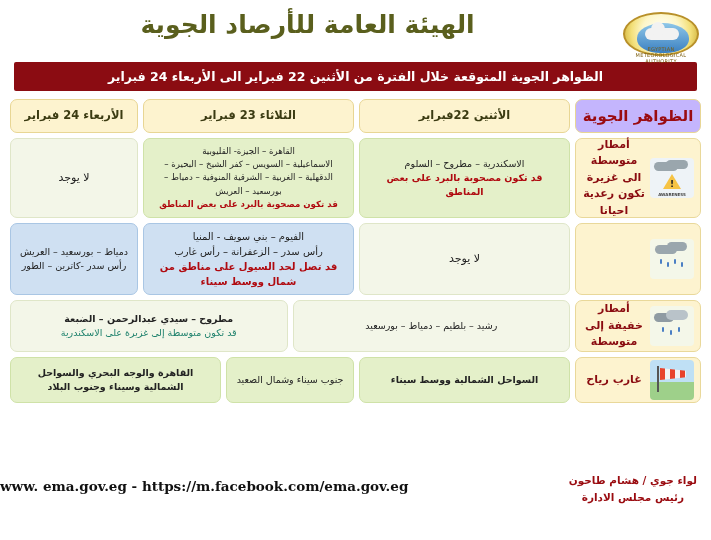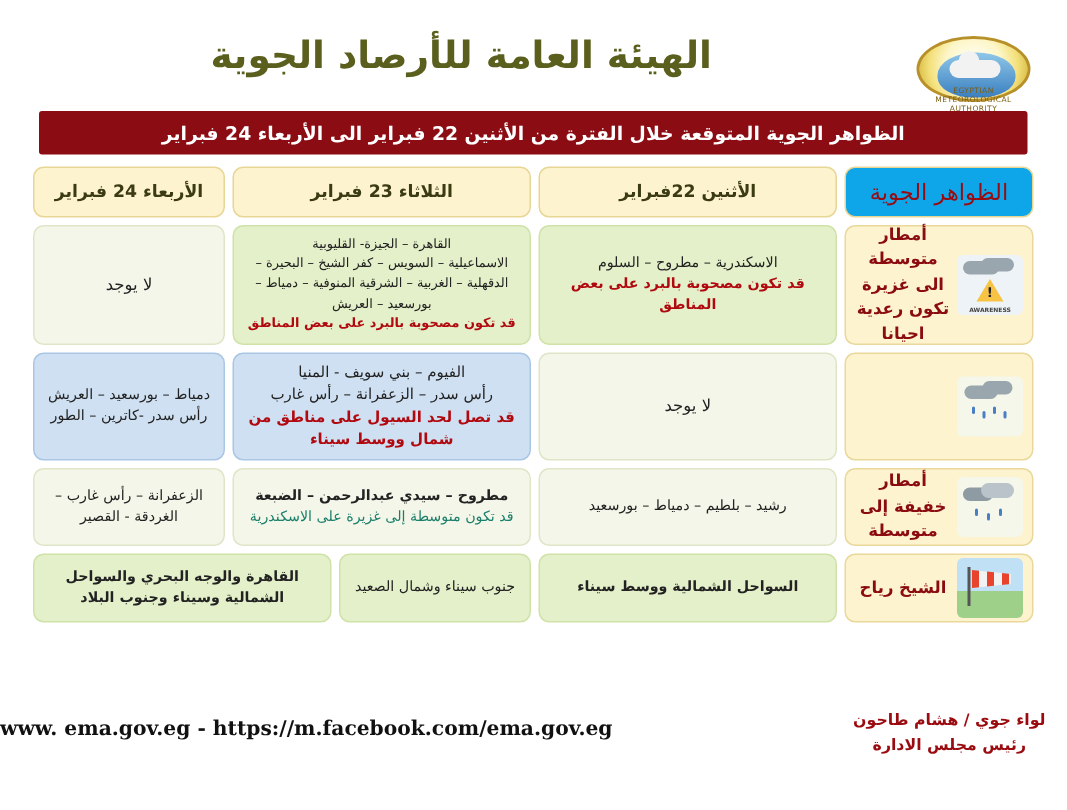--- a/index.html
+++ b/index.html
@@ -7,21 +7,21 @@
     width:711px;height:540px;
     background:#ffffff;
     font-family:"DejaVu Sans","Liberation Sans",sans-serif;
     overflow:hidden;
     position:relative;
   }
   .page{
     position:relative;
     width:711px;height:540px;
     box-sizing:border-box;
-    padding:12px;
+    padding:0;
   }
   
   .header{
     position:relative;
     height:62px;
   }
   .logo{
     position:absolute;
     right:12px;top:8px;
     width:76px;height:52px;
@@ -104,24 +104,24 @@
 
   .headrow .cell{
     background:#fdf3cf;
     border:1px solid #e8d694;
     font-size:11.5px;
     font-weight:bold;
     color:#3b3b12;
     height:34px;
   }
   .headrow .c-label{
-    background:#0ea5e9;
+    background:#c4b5fd;
     color:#9a0b10;
     font-size:15px;
-    font-weight:normal;
+    font-weight:bold;
   }
   
   .phen{
     background:#fdf3cf;
     border:1px solid #e9d89a;
     color:#8a0b10;
     font-weight:bold;
     font-size:11px;
     position:relative;
     gap:4px;
@@ -300,34 +300,31 @@
       </div>
       <div class="cell c-d1 data">
         <div>رشيد – بلطيم – دمياط – بورسعيد</div>
       </div>
       <div class="cell c-d2 data">
         <div>
           <div class="bold">مطروح – سيدي عبدالرحمن – الضبعة</div>
           <div class="teal">قد تكون متوسطة إلى غزيرة على الاسكندرية</div>
         </div>
       </div>
-      <div class="cell c-d3 data">
-        <div>الزعفرانة – رأس غارب – الغردقة - القصير</div>
-      </div>
     </div>
 
     <div class="row r4">
       <div class="cell c-label phen">
         <div class="ic">
           <div class="ico-wind">
             <div class="pole"></div>
             <div class="sock"></div>
           </div>
         </div>
-        <span class="txt">الشيخ رياح</span>
+        <span class="txt">غارب رياح</span>
       </div>
       <div class="cell c-d1 data">
         <div class="bold">السواحل الشمالية ووسط سيناء</div>
       </div>
       <div class="cell c-d3 data">
         <div>جنوب سيناء وشمال الصعيد</div>
       </div>
       <div class="cell c-d2 data">
         <div class="bold">القاهرة والوجه البحري والسواحل الشمالية وسيناء وجنوب البلاد</div>
       </div>

